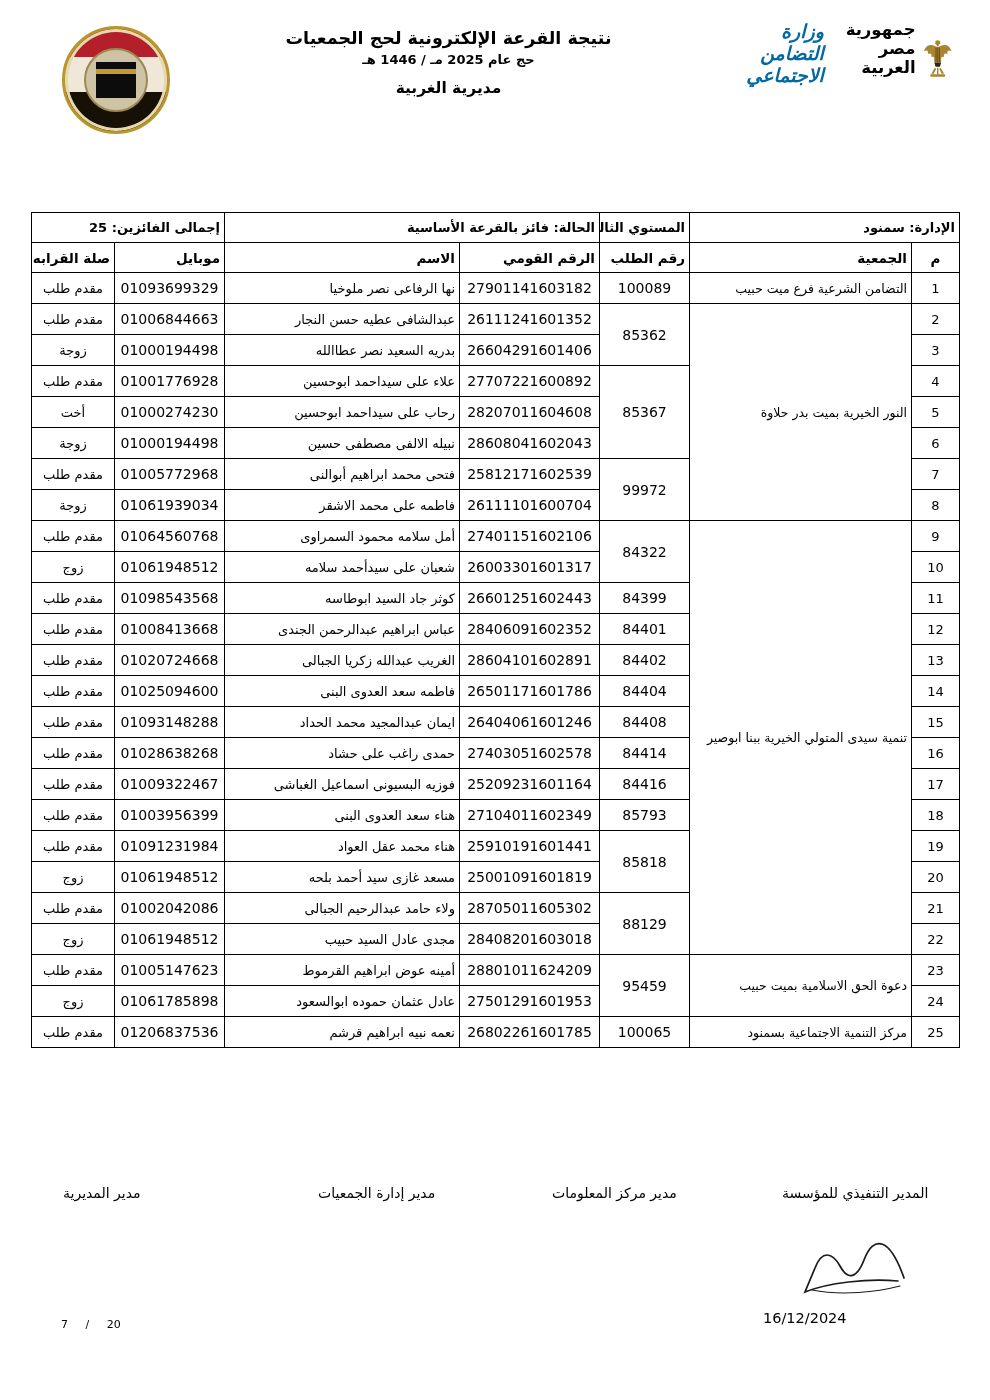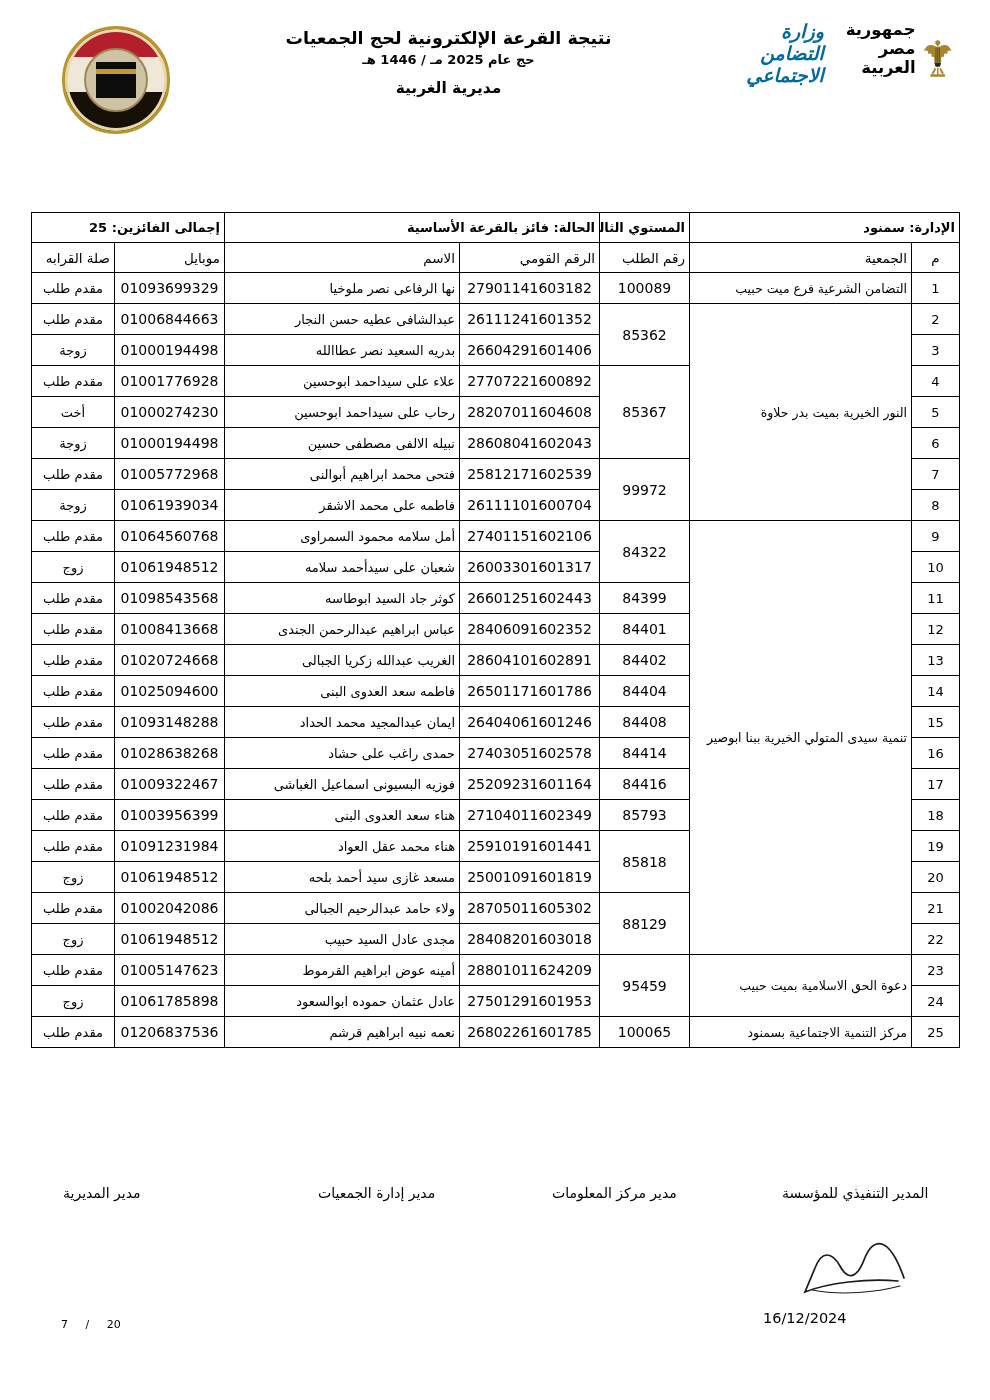--- a/index.html
+++ b/index.html
@@ -32,21 +32,21 @@
     border:2px solid #9c8851; display:flex; align-items:center; justify-content:center; overflow:hidden;
   }
   .kaaba { width:40px; height:36px; background:#0c0c0c; position:relative; }
   .kaaba-band { position:absolute; top:7px; left:0; right:0; height:5px; background:#c49a2f; }
 
   
   table.results { border-collapse:collapse; table-layout:fixed; width:928px; margin:16px 30px 0 32px; border:1.5px solid #000; }
   td,th { border:1px solid #000; height:31px; padding:1px 4px; font-size:13px;
           overflow:hidden; white-space:nowrap; vertical-align:middle; }
   tr.info-row td { font-weight:bold; font-size:13px; height:30px; }
-  th { font-weight:normal; font-size:13.5px; height:30px; text-align:right; }
+  th { font-weight:bold; font-size:13.5px; height:30px; text-align:right; }
   th.center { text-align:center; }
   .c-num    { text-align:center; }
   .c-assoc  { text-align:right; font-size:12.5px; }
   .c-req    { text-align:center; font-size:14px; }
   .c-nid    { text-align:center; font-size:14px; }
   .c-name   { text-align:right; }
   .c-mobile { text-align:center; font-size:14px; }
   .c-rel    { text-align:center; }
 
   

